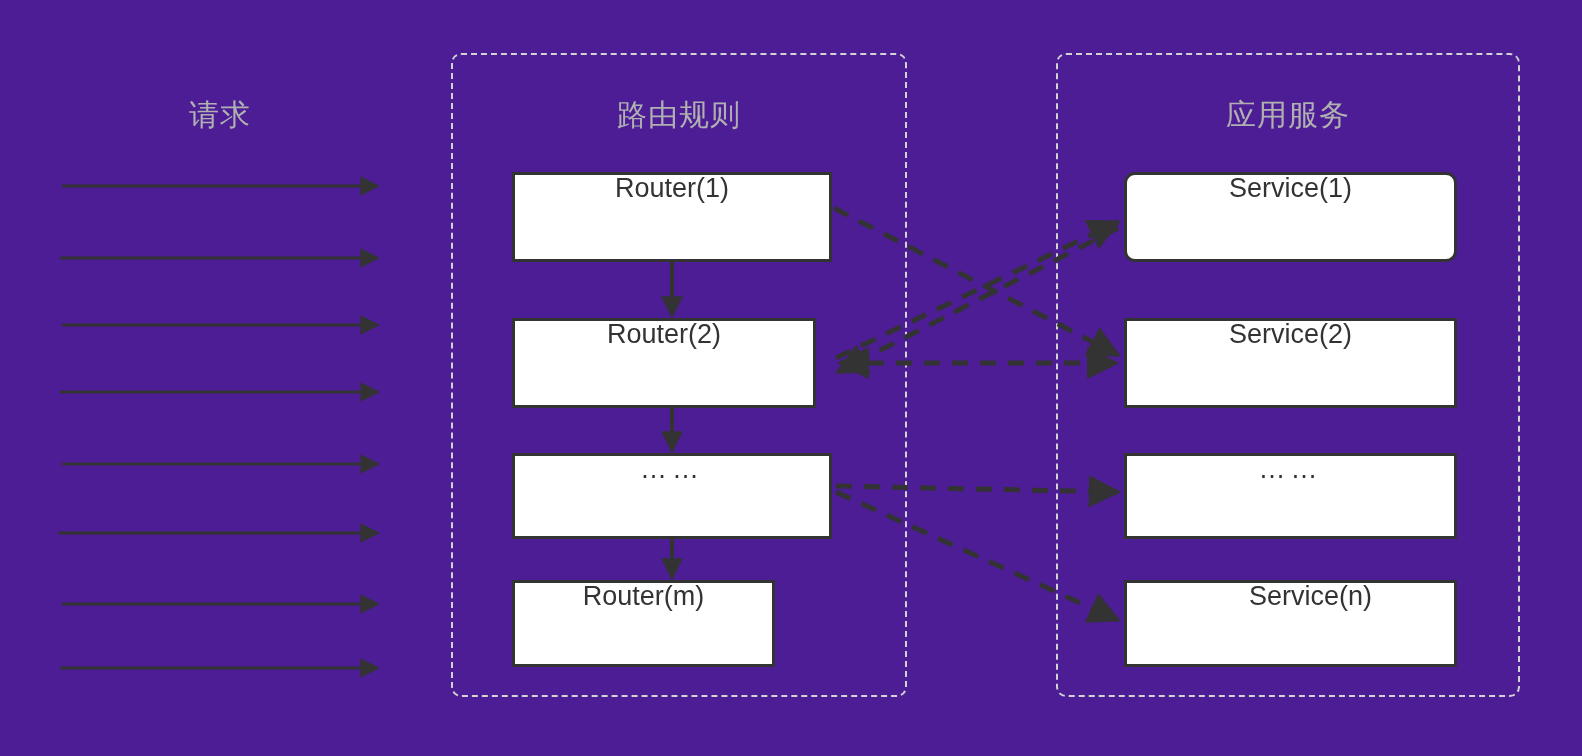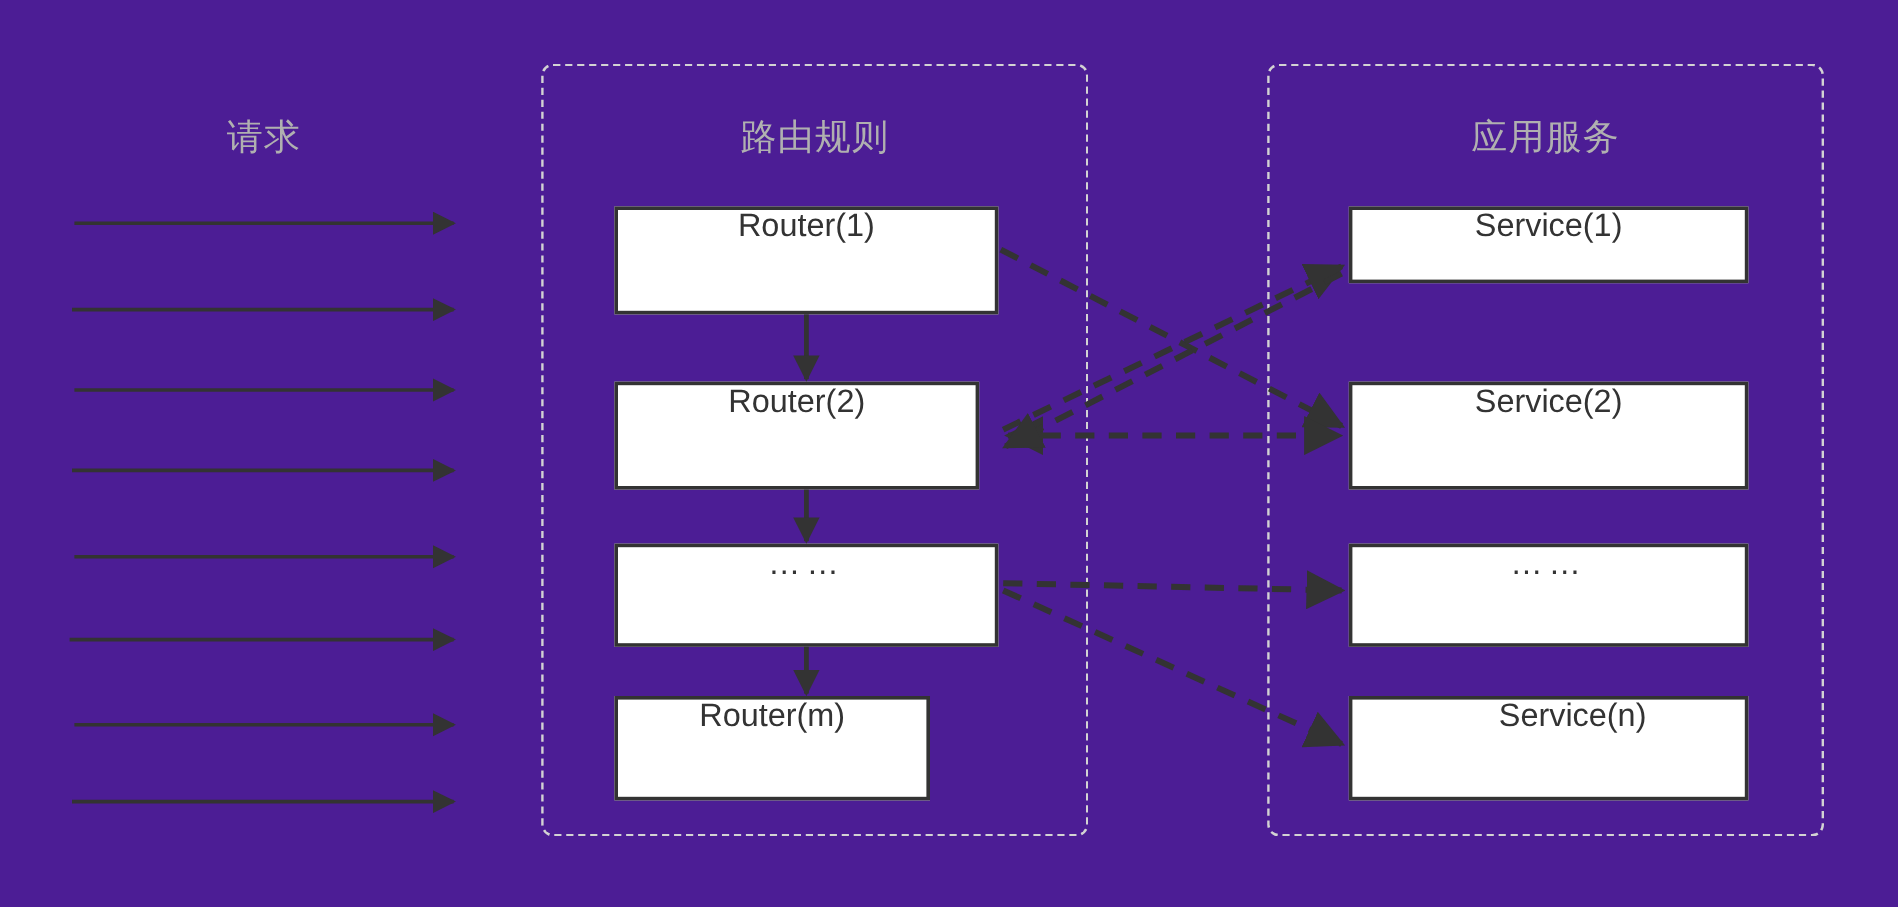--- a/index.html
+++ b/index.html
@@ -61,21 +61,21 @@
     font-size: 27px;
   }
 
   
   #router-1 { left: 512px; top: 172px; width: 320px; height: 90px; }
   #router-2 { left: 512px; top: 318px; width: 304px; height: 90px; }
   #router-e { left: 512px; top: 453px; width: 320px; height: 86px; }
   #router-m { left: 512px; top: 580px; width: 263px; height: 87px; }
 
   
-  #service-1 { left: 1124px; top: 172px; width: 333px; height: 64px; }
+  #service-1 { left: 1124px; top: 172px; width: 333px; height: 90px; border-radius: 11px; }
   #service-2 { left: 1124px; top: 318px; width: 333px; height: 90px; }
   #service-e { left: 1124px; top: 453px; width: 333px; height: 86px; }
   #service-n { left: 1124px; top: 580px; width: 333px; height: 87px; padding-left: 40px; }
 
   
   #wires {
     position: absolute;
     left: 0;
     top: 0;
     width: 1582px;

